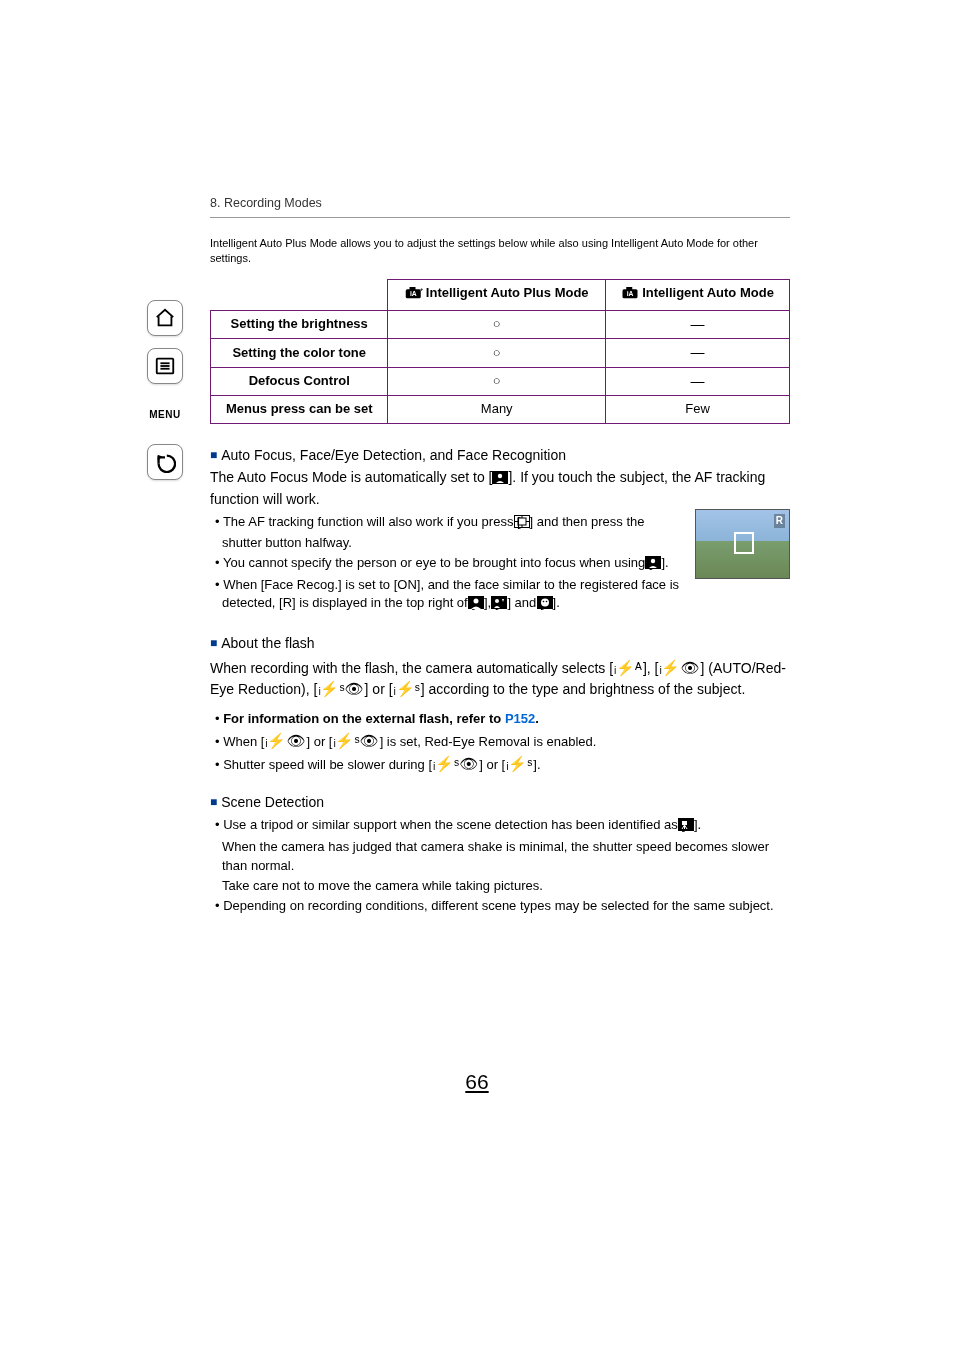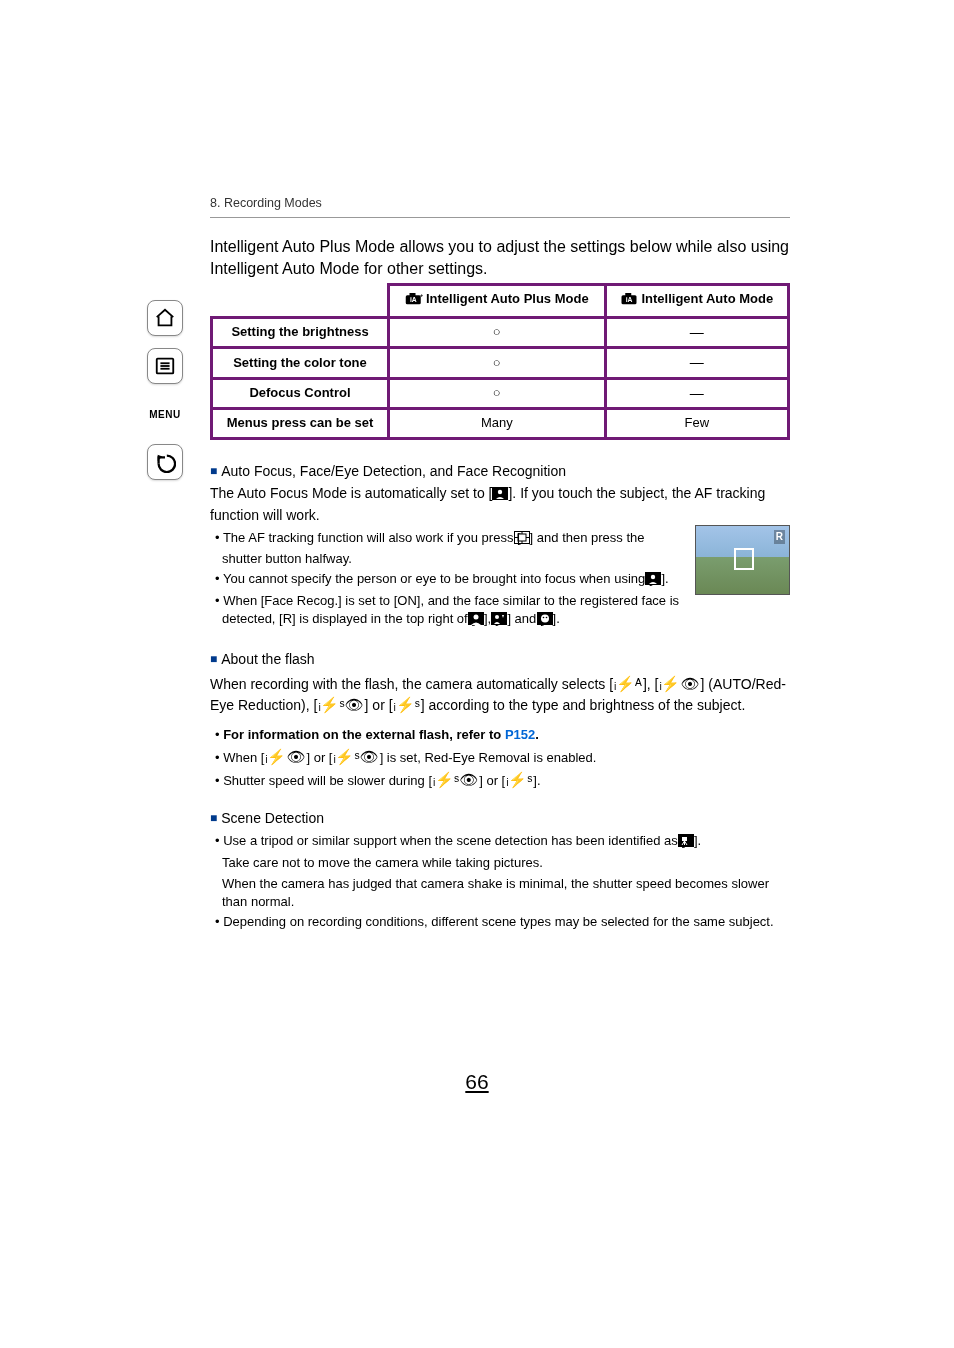--- a/index.html
+++ b/index.html
@@ -6,23 +6,23 @@
   html, body { width: 954px; height: 1348px; background: #fff; font-family: Arial, Helvetica, sans-serif; color: #000; }
   .page { position: relative; width: 954px; height: 1348px; }
   .sidebar { position: absolute; left: 140px; top: 300px; width: 50px; display: flex; flex-direction: column; gap: 12px; align-items: center; }
   .side-btn { width: 36px; height: 36px; background: #fff; border: 1px solid #888; border-radius: 8px; display: flex; align-items: center; justify-content: center; box-shadow: 0 1px 2px rgba(0,0,0,0.15); }
   .side-btn svg { width: 22px; height: 22px; }
   .menu-btn { width: 36px; height: 36px; display: flex; align-items: center; justify-content: center; }
   .menu-btn span { font-size: 10px; font-weight: bold; letter-spacing: 0.5px; }
   .content { position: absolute; left: 210px; top: 195px; width: 580px; font-size: 14px; line-height: 1.4; color: #000; }
   .breadcrumb { font-size: 12.5px; color: #333; margin-bottom: 4px; }
   .hr { border: none; border-top: 1px solid #999; margin-bottom: 18px; }
-  .intro { font-size: 16px; margin-bottom: 3px; }
+  .intro { font-size: 11px; margin-bottom: 13px; }
   table.compare { width: 100%; border-collapse: collapse; font-size: 13px; margin-bottom: 22px; }
-  table.compare th, table.compare td { border: 3px solid #701a75; padding: 4px 8px; text-align: center; vertical-align: middle; }
+  table.compare th, table.compare td { border: 1px solid #701a75; padding: 4px 8px; text-align: center; vertical-align: middle; }
   table.compare td.label { font-weight: bold; text-align: center; }
   table.compare th { font-weight: bold; }
   .mode-icon { display: inline-flex; align-items: center; gap: 3px; }
   .mode-icon svg { width: 18px; height: 14px; }
   .circle { font-size: 13px; }
   .dash { font-size: 14px; }
   .section { margin-bottom: 18px; }
   .section-title { font-weight: normal; font-size: 14px; margin-bottom: 3px; }
   .square { color: #003a8c; font-size: 12px; margin-right: 4px; vertical-align: 1px; }
   .body-text { font-size: 14px; }
@@ -189,22 +189,22 @@
   <div class="section">
     <div class="section-title"><span class="square">■</span><span>Scene Detection</span></div>
     <div class="bullets">
       <p><span>• Use a tripod or similar support when the scene detection has been identified as [</span><span class="inline-icon"><svg viewBox="0 0 16 13">
                 <rect x="0" y="0" width="16" height="13" fill="#000"></rect>
                 <rect x="4" y="3" width="5" height="4" fill="#fff"></rect>
                 <line x1="6.5" y1="7" x2="4" y2="11" stroke="#fff"></line>
                 <line x1="6.5" y1="7" x2="9" y2="11" stroke="#fff"></line>
                 <line x1="6.5" y1="7" x2="6.5" y2="11" stroke="#fff"></line>
               </svg></span><span>].</span></p>
+      <p style="text-indent:0;padding-left:12px">When the camera has judged that camera shake is minimal, the shutter speed becomes slower than normal.</p>
       <p style="text-indent:0;padding-left:12px">Take care not to move the camera while taking pictures.</p>
-      <p style="text-indent:0;padding-left:12px">When the camera has judged that camera shake is minimal, the shutter speed becomes slower than normal.</p>
       <p>• Depending on recording conditions, different scene types may be selected for the same subject.</p>
     </div>
   </div>
 
 </div>
 
 <div class="page-num">66</div>
 
 </div>
 

